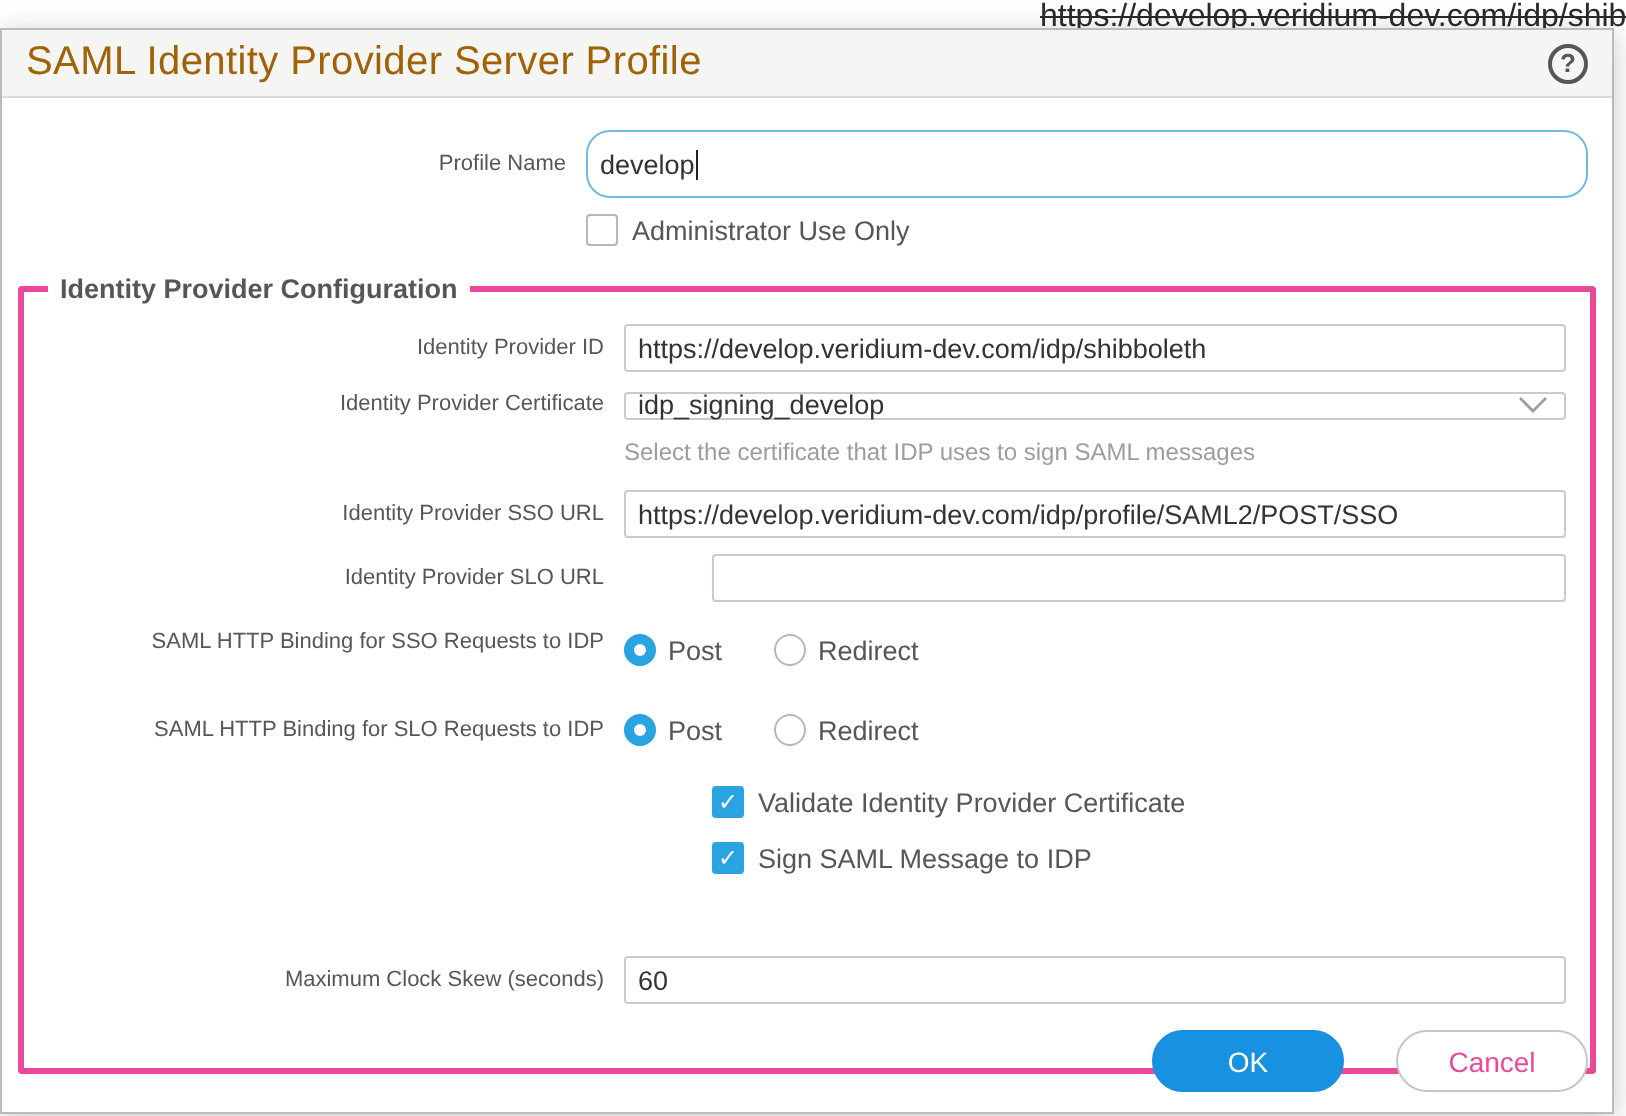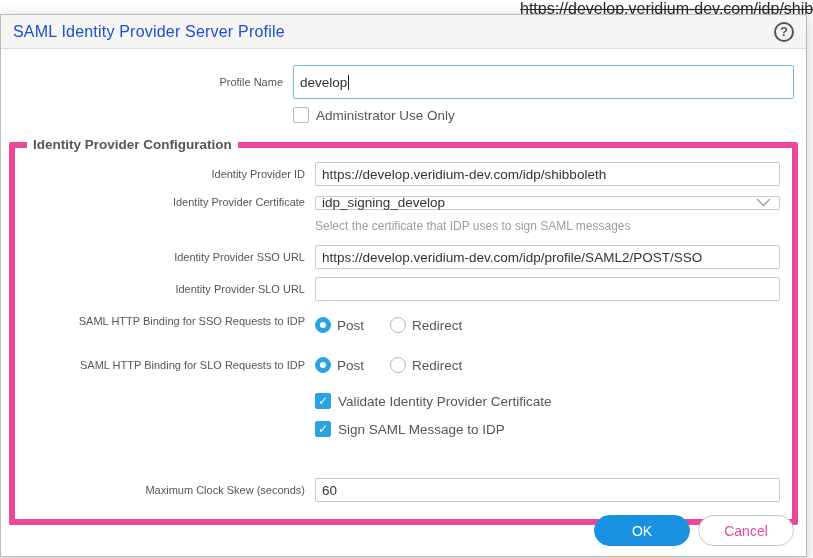--- a/index.html
+++ b/index.html
@@ -28,21 +28,21 @@
     box-shadow: 0 3px 14px rgba(0,0,0,.22);
   }
   .dialog-header {
     height: 34px;
     background: #f5f5f4;
     border-bottom: 1px solid #dcdcdc;
     display: flex; align-items: center;
     padding: 0 12px;
   }
   .dialog-title {
-    font-size: 16px; color: #1d4ed8; letter-spacing: .2px;
+    font-size: 20px; color: #a16207; letter-spacing: .2px;
   }
   .help-icon {
     margin-left: auto;
     width: 20px; height: 20px; border-radius: 50%;
     border: 2px solid #54565a; color: #54565a;
     font-size: 13px; font-weight: bold;
     display: flex; align-items: center; justify-content: center;
     cursor: pointer;
   }
 
@@ -60,21 +60,21 @@
 
   .text-input {
     width: 100%; height: 24px;
     border: 1px solid #c7cace; border-radius: 2px;
     padding: 0 6px; font-size: 13.5px; color: #333;
     font-family: "Liberation Sans", sans-serif;
     background: #fff; outline: none;
   }
   .fake-input {
     width: 100%; height: 24px;
-    border: 1px solid #71b9e2; border-radius: 2px;
+    border: 1px solid #71b9e2; border-radius: 12px;
     padding: 16px 6px; font-size: 13.5px; color: #333;
     background: #fff;
     display: flex; align-items: center;
   }
   .caret { display:inline-block; width:1px; height:15px; background:#222; margin-left:1px; }
 
   .select-box {
     width: 100%; height: 14px;
     border: 1px solid #c7cace; border-radius: 2px;
     padding: 0 8px 0 6px; font-size: 13.5px; color: #333;
@@ -106,36 +106,36 @@
     display: flex; align-items: center; justify-content: center;
   }
   .rb.selected { border-color: #29a3e2; background: #29a3e2; }
   .rb.selected::after {
     content: ""; width: 6px; height: 6px; border-radius: 50%; background: #fff;
   }
 
   
   fieldset.idp {
     margin: 14px 8px 0 8px;
-    border: 6px solid #ec4899; border-radius: 2px;
-    padding: 10px 10px 15px 8px;
+    border: 3px solid #ec4899; border-radius: 2px;
+    padding: 10px 10px 30px 8px;
   }
   fieldset.idp legend {
     font-size: 13.5px; font-weight: bold; color: #54565a;
     padding: 0 6px; margin-left: 4px;
   }
   fieldset.idp .row-control { padding-right: 2px; }
 
-  .gap-lg { margin-bottom: 12px; }
+  .gap-lg { margin-bottom: 12px; gap: 44px; }
   .gap-xl { margin-bottom: 16px; }
 
   
   .dialog-footer {
     position: absolute; right: 12px; bottom: 10px;
-    display: flex; gap: 8px;
+    display: flex; gap: 26px;
   }
   .btn {
     min-width: 96px; height: 31px; border-radius: 16px;
     font-size: 14px; cursor: pointer;
     display: flex; align-items: center; justify-content: center;
     font-family: "Liberation Sans", sans-serif;
     border: 1px solid transparent;
   }
   .btn-ok { background: #1791e0; color: #fff; border-color: #1791e0; }
   .btn-cancel { background: #fff; color: #ec4899; border-color: #c4c6c8; }

